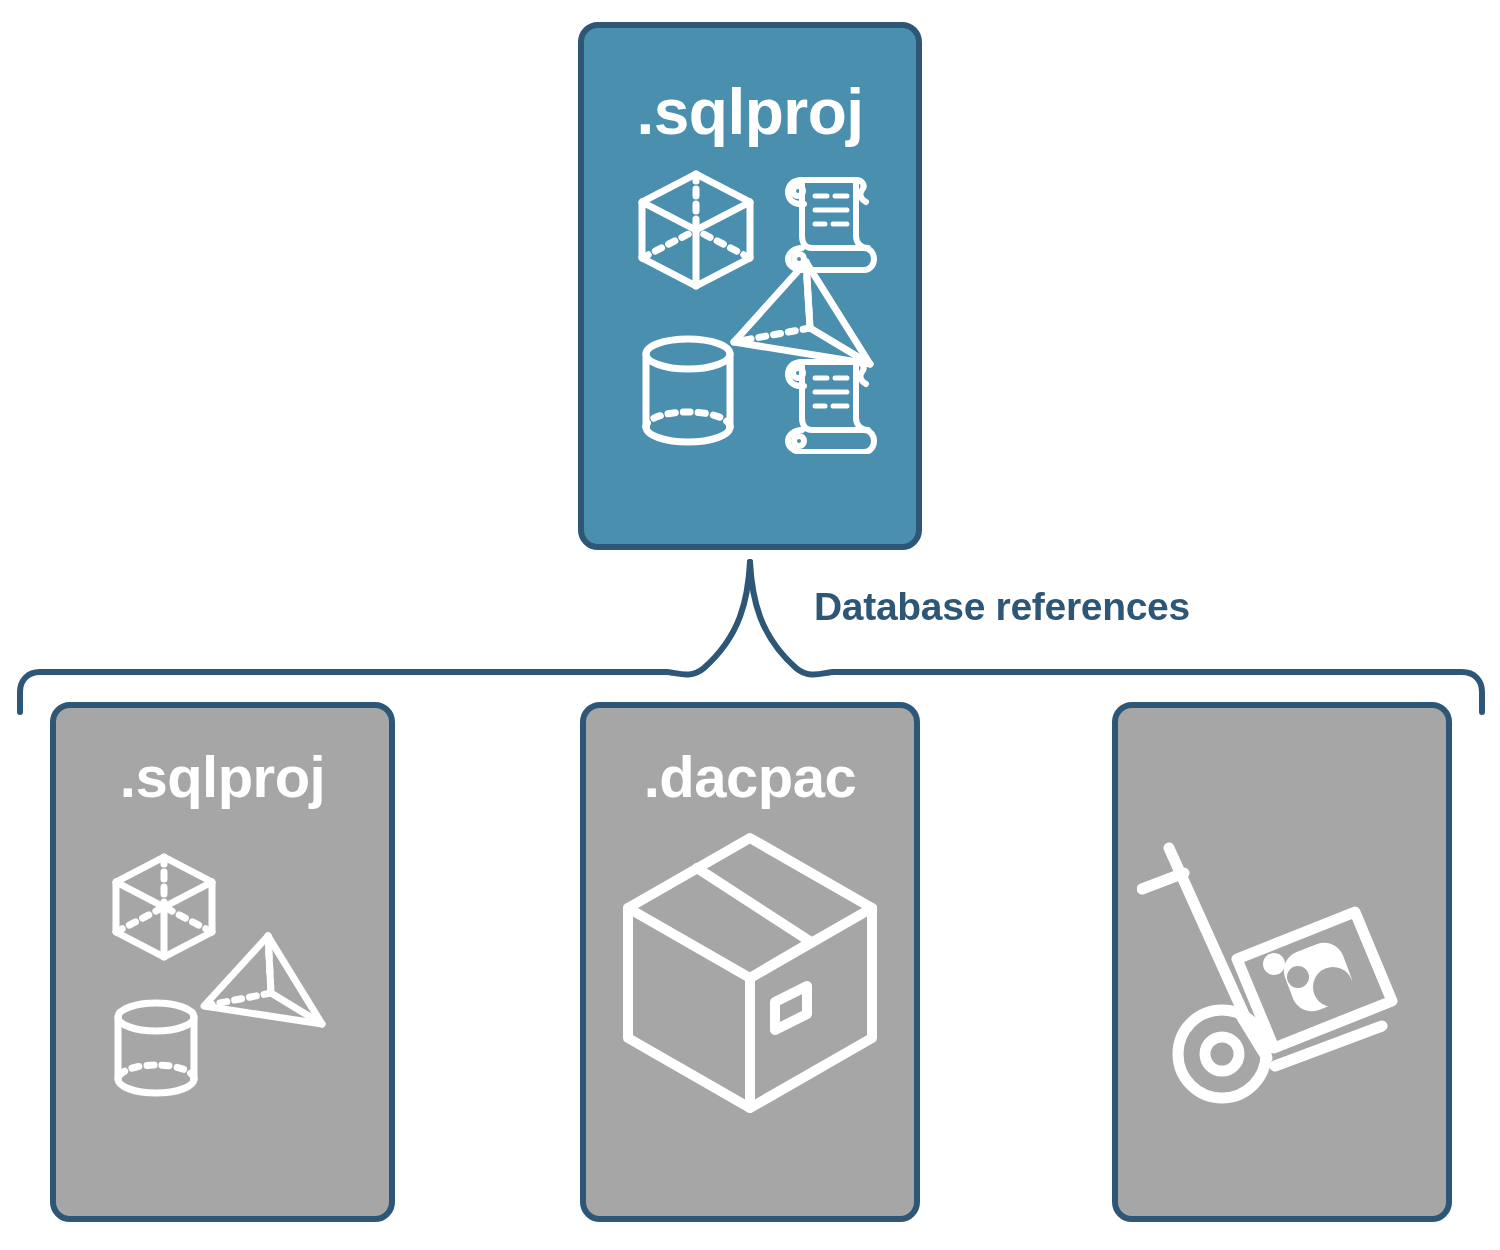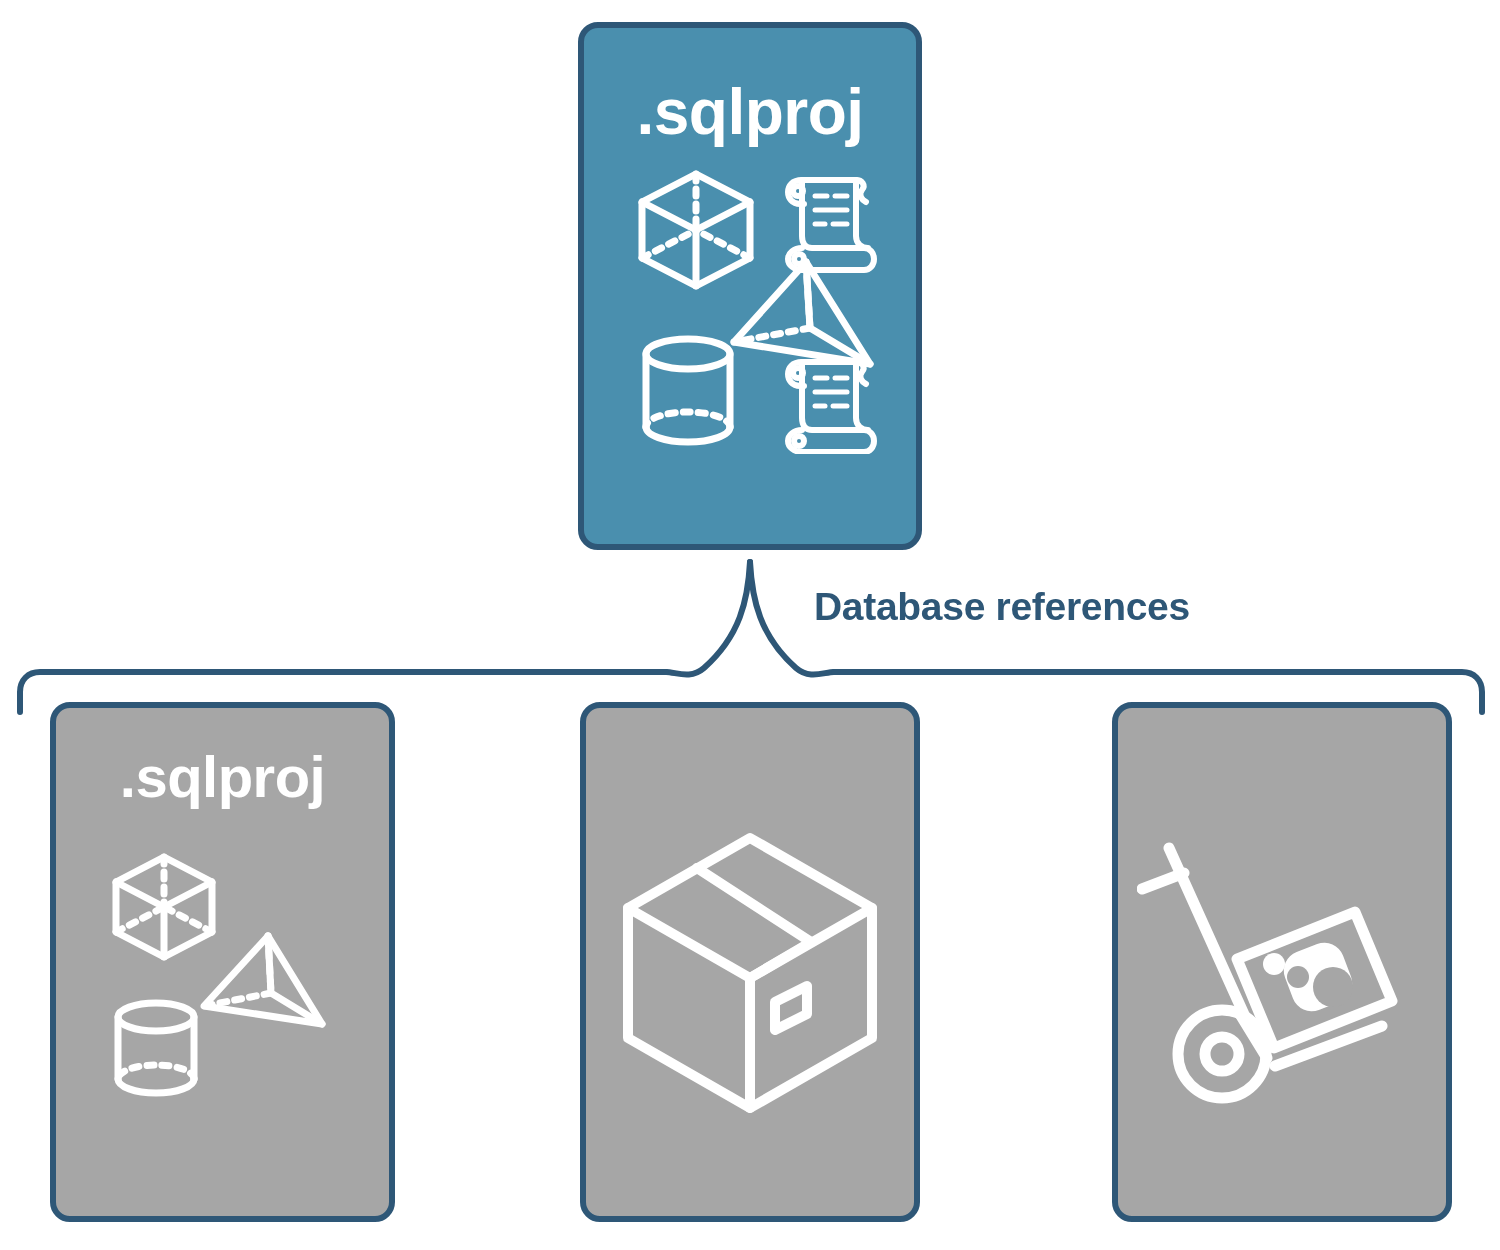--- a/index.html
+++ b/index.html
@@ -218,20 +218,21 @@
         <ellipse cx="48" cy="169" rx="38" ry="14"></ellipse>
         <path d="M10 169 L10 231"></path>
         <path d="M86 169 L86 231"></path>
         <path d="M10 231 A38 14 0 0 0 86 231"></path>
         <path d="M86 231 A38 14 0 0 0 10 231" stroke-dasharray="7 8"></path>
       </g>
     </svg>
   </div>
 
   <div class="card gray" id="card-dacpac">
+    <div class="card-title">.dacpac</div>
 
     <svg class="card-icon" id="icons-dacpac" viewBox="0 0 300 300">
       <g fill="none" stroke="#ffffff" stroke-width="10" stroke-linecap="round" stroke-linejoin="round">
 
         <path d="M150 22 L272 92 L272 222 L150 292 L28 222 L28 92 Z"></path>
 
         <path d="M28 92 L150 162 L272 92"></path>
         <path d="M150 162 L150 292"></path>
 
         <path d="M97 52 L211 126"></path>

